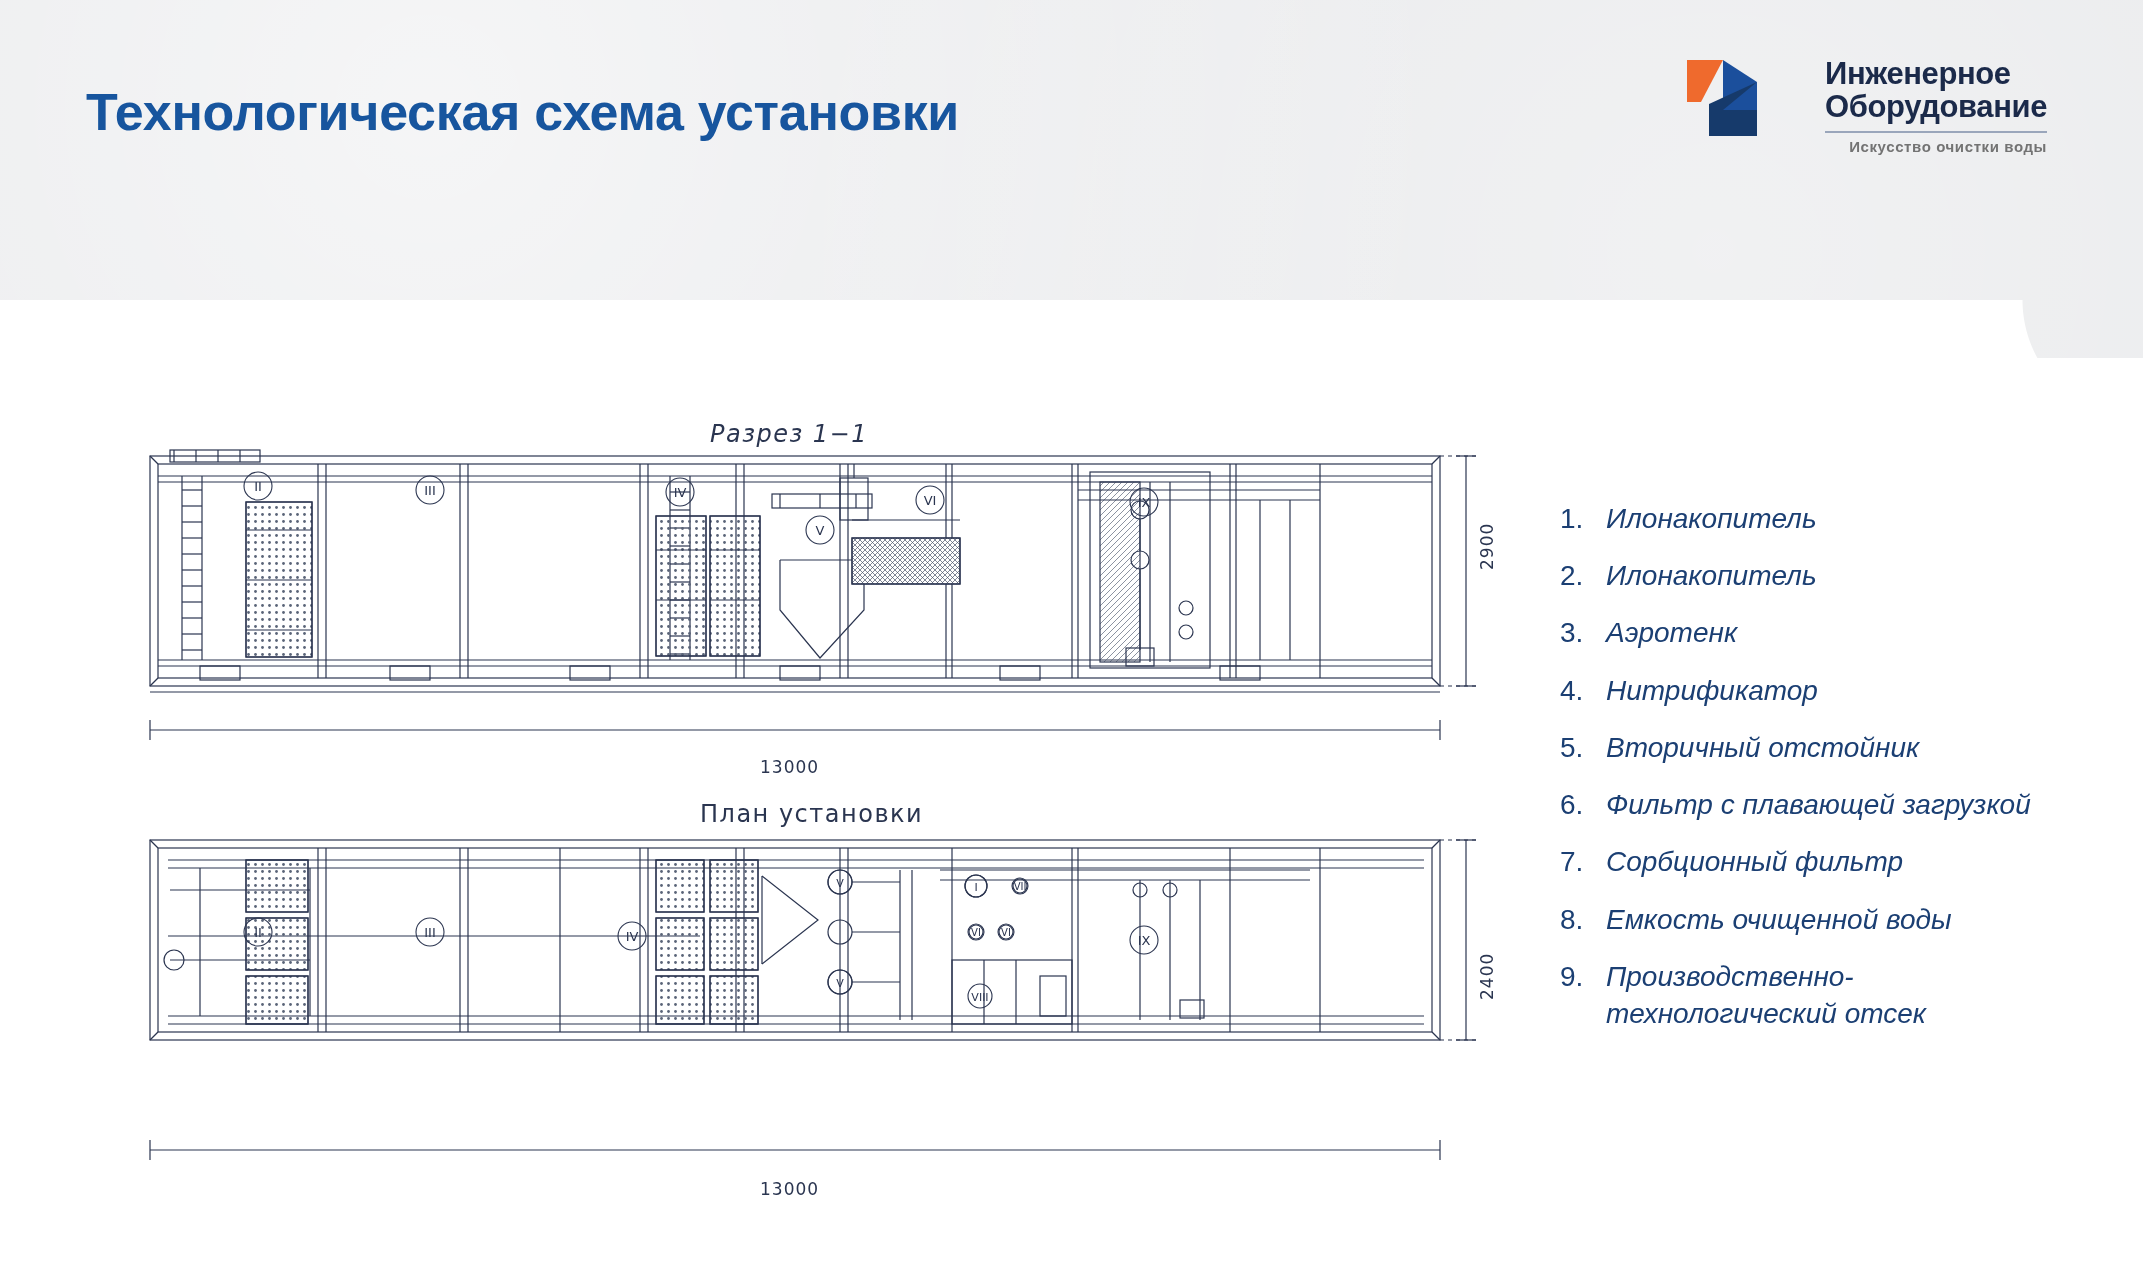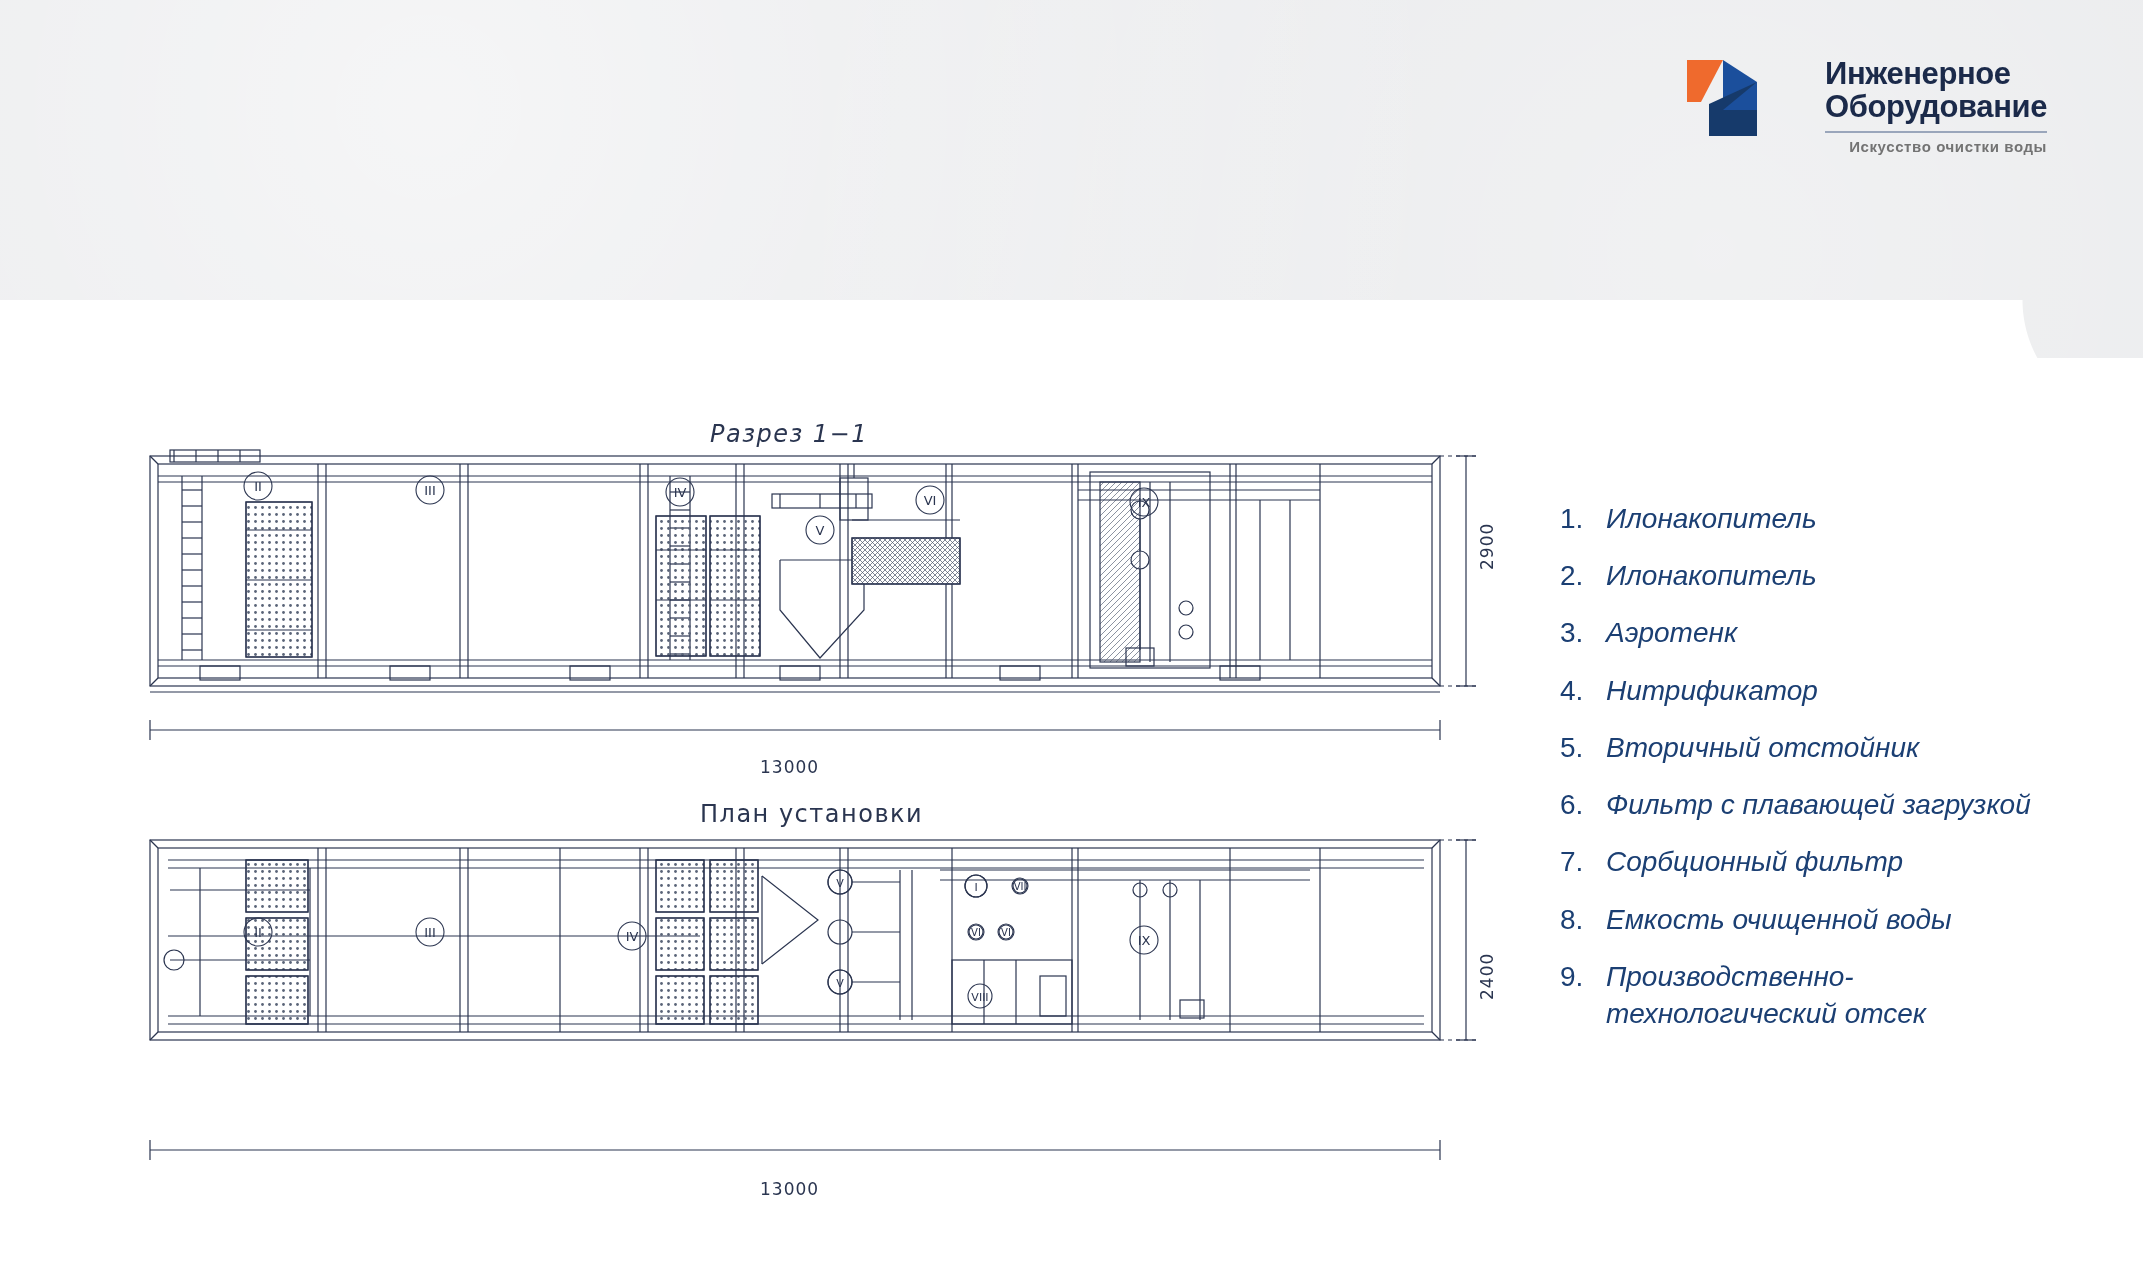--- a/index.html
+++ b/index.html
@@ -176,20 +176,21 @@
     color: #1b3f73;
   }
   .legend-label { flex: 1 1 auto; font-style: italic; }
 </style>
 </head>
 <body>
 
 <div class="header-band"></div>
 
 <div class="slide-title">
+  <span class="tline">Технологическая схема установки</span>
 </div>
 
 <div class="logo-wrap">
   <div class="logo-mark">
     <svg width="108" height="92" viewBox="0 0 108 92" xmlns="http://www.w3.org/2000/svg">
       <polygon points="8,8 44,8 22,50 8,50" fill="#ef6a2d"></polygon>
       <polygon points="44,8 78,30 44,58" fill="#1b4f9c"></polygon>
       <polygon points="30,52 78,30 78,84 30,84" fill="#163a6b"></polygon>
       <polygon points="44,58 78,30 78,58" fill="#1b4f9c"></polygon>
     </svg>

